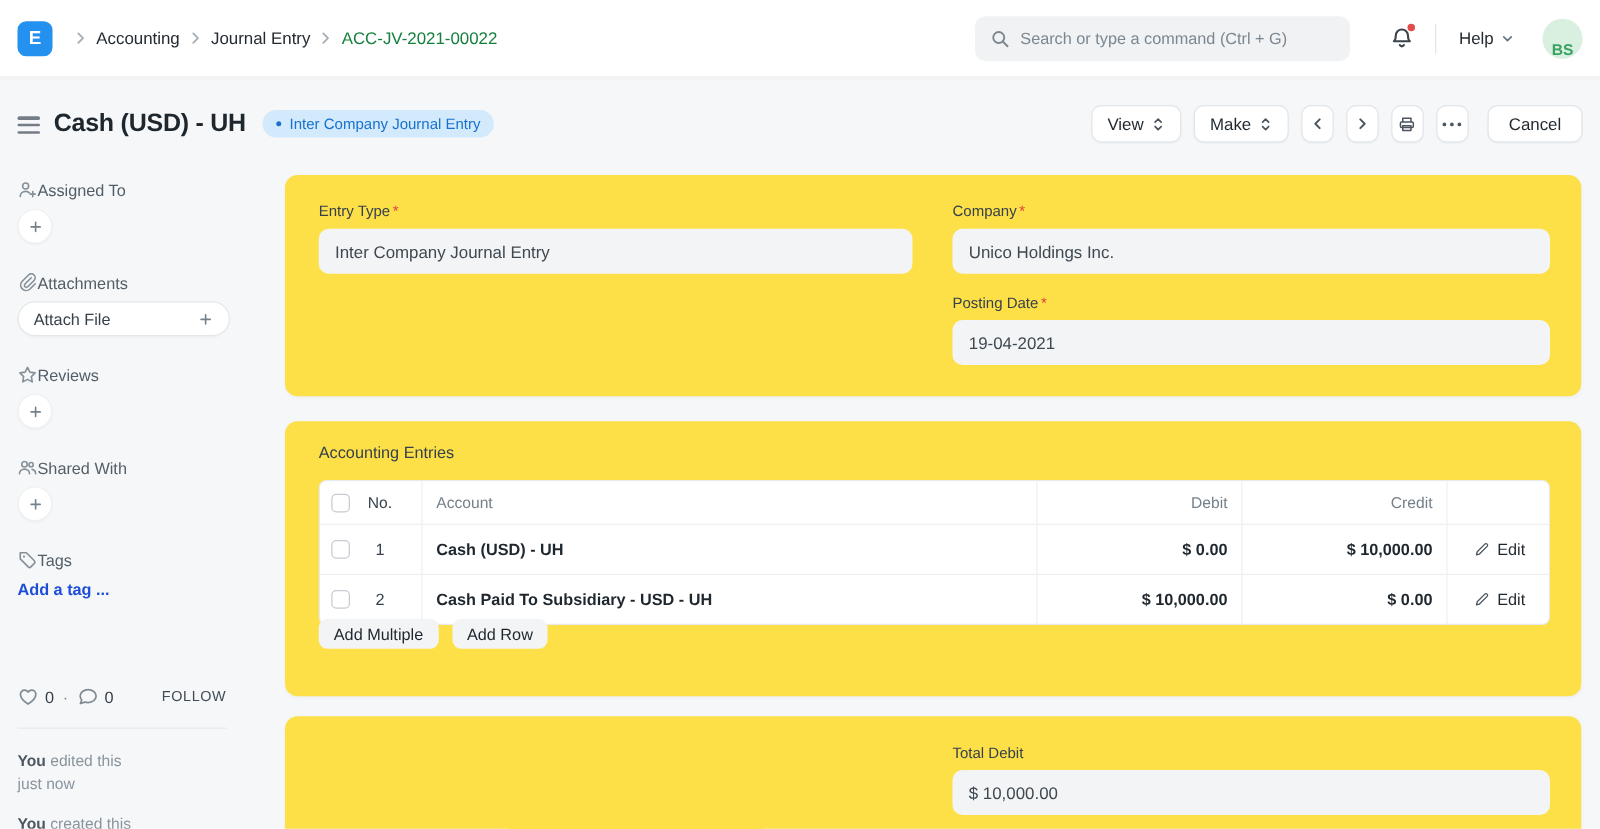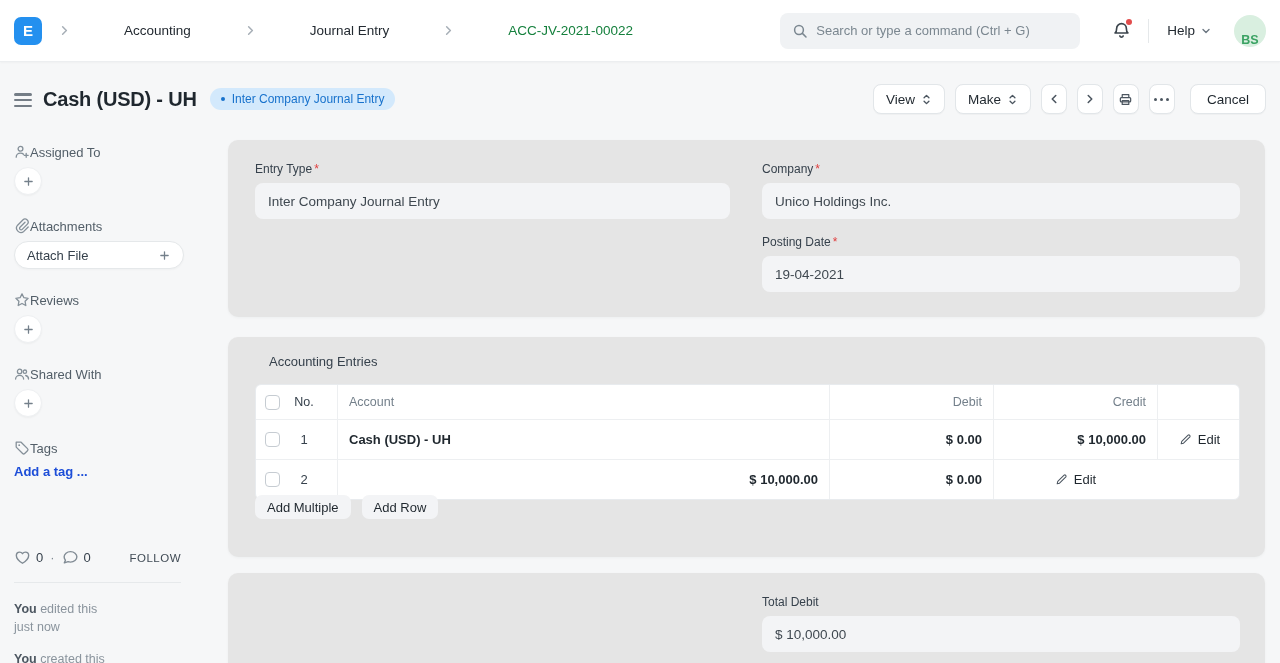--- a/index.html
+++ b/index.html
@@ -5,21 +5,21 @@
   * { margin:0; padding:0; box-sizing:border-box; }
   html,body { width:1280px; height:663px; overflow:hidden; background:#fff;
     font-family:"Liberation Sans", sans-serif; color:#1f272e; }
   svg { display:block; }
 
   
   .navbar { position:relative; height:62px; background:#fff; display:flex; align-items:center;
     padding:0 14px; border-bottom:1px solid #eceef0; box-shadow:0 1px 2px rgba(0,0,0,.03); z-index:5; }
   .logo { width:28px; height:28px; border-radius:7px; background:#2490ef; color:#fff;
     font-weight:bold; font-size:15px; display:flex; align-items:center; justify-content:center; cursor:pointer; }
-  .crumbs { display:flex; align-items:center; margin-left:10px; font-size:13.5px;gap:47px; }
+  .crumbs { display:flex; align-items:center; margin-left:10px; font-size:13.5px; }
   .crumb-sep { color:#a6aeb6; margin:0 5px; }
   .crumb { color:#232a31; text-decoration:none; cursor:pointer; }
   .crumb.current { color:#15803d; cursor:default; }
   .nav-right { margin-left:auto; display:flex; align-items:center; }
   .search { position:relative; width:300px; height:36px; }
   .search input { width:100%; height:100%; border:none; outline:none; background:#f0f2f4;
     border-radius:8px; padding:0 12px 0 36px; font-size:13px; color:#36414c;
     font-family:"Liberation Sans", sans-serif; }
   .search input::placeholder { color:#7b8790; }
   .search .mag { position:absolute; left:12px; top:10px; color:#7b8790; }
@@ -76,39 +76,39 @@
   .likes-row .cnt { margin-left:5px; }
   .likes-row .sep { margin:0 7px; color:#808b94; }
   .follow { margin-left:auto; font-size:11.5px; letter-spacing:.5px; color:#404b55;
     background:none; border:none; cursor:pointer; font-family:"Liberation Sans", sans-serif; }
   .sb-divider { margin-top:16px; border-top:1px solid #e6e9eb; }
   .activity { margin-top:18px; font-size:12.5px; color:#8a949d; line-height:1.42; }
   .activity .actor { color:#4c5660; font-weight:bold; }
   .activity + .activity { margin-top:14px; }
 
   
-  .card { position:absolute; left:228px; width:1037px; background:#e5e5e5; border-radius:10px;
+  .card { position:absolute; left:228px; width:1037px; background:#fde047; border-radius:10px;
     box-shadow:0 1px 3px rgba(25,39,52,.04); }
   .card1 { top:78px; height:177px; }
   .card2 { top:275px; height:220px; }
   .card3 { top:511px; height:152px; }
 
   .field { width:478px; }
   .field .flabel { font-size:12px; color:#36414c; margin-bottom:7px; }
   .req { color:#e03e3e; margin-left:2px; }
   .fbox { height:36px; background:#f3f4f6; border-radius:8px; display:flex; align-items:center;
     padding:0 13px; font-size:13.5px; color:#3f4850; cursor:text; }
 
   .col-left { position:absolute; left:27px; top:22px; width:475px; }
   .col-left .field { width:475px; }
   .col-right { position:absolute; left:534px; top:22px; width:478px; }
   .gap-field { margin-top:16px; }
 
   
-  .section-label { position:absolute; left:41px; top:17px; font-size:13px; color:#36414c; }
+  .section-label { position:absolute; left:27px; top:17px; font-size:13px; color:#36414c; }
   .grid { position:absolute; left:27px; top:47px; width:985px; border:1px solid #e8ebee;
     border-radius:6px; background:#fff; }
   .grow { display:grid; grid-template-columns:81px 492px 164px 164px 84px; align-items:stretch; }
   .grow > div { display:flex; align-items:center; border-left:1px solid #edeff1; padding:0 11px; }
   .grow > div:first-child { border-left:none; padding:0 9px; gap:0; }
   .grow.head { height:34px; color:#74808b; font-size:12.5px; }
   .grow.body { height:40px; border-top:1px solid #edeff1; font-size:13px; }
   .cell-no { flex:1; text-align:center; color:#36414c; }
   .cell-acct { font-weight:bold; color:#1f272e; }
   .cell-num { justify-content:flex-end; font-weight:bold; color:#1f272e; }
@@ -372,20 +372,21 @@
               </svg>
             <span>Edit</span>
           </button>
         </div>
       </div>
       <div class="grow body">
         <div>
             <span class="checkbox"></span>
             <span class="cell-no">2</span>
           </div>
+        <div class="cell-acct">Cash Paid To Subsidiary - USD - UH</div>
         <div class="cell-num">$ 10,000.00</div>
         <div class="cell-num">$ 0.00</div>
         <div>
           <button class="edit-btn">
             <svg width="13" height="13" viewBox="0 0 16 16" fill="none" stroke="currentColor" stroke-width="1.3" stroke-linejoin="round">
                 <path d="M11.2 2.6a1.6 1.6 0 0 1 2.2 2.2L5.6 12.6l-2.9.7.7-2.9z"></path>
               </svg>
             <span>Edit</span>
           </button>
         </div>

